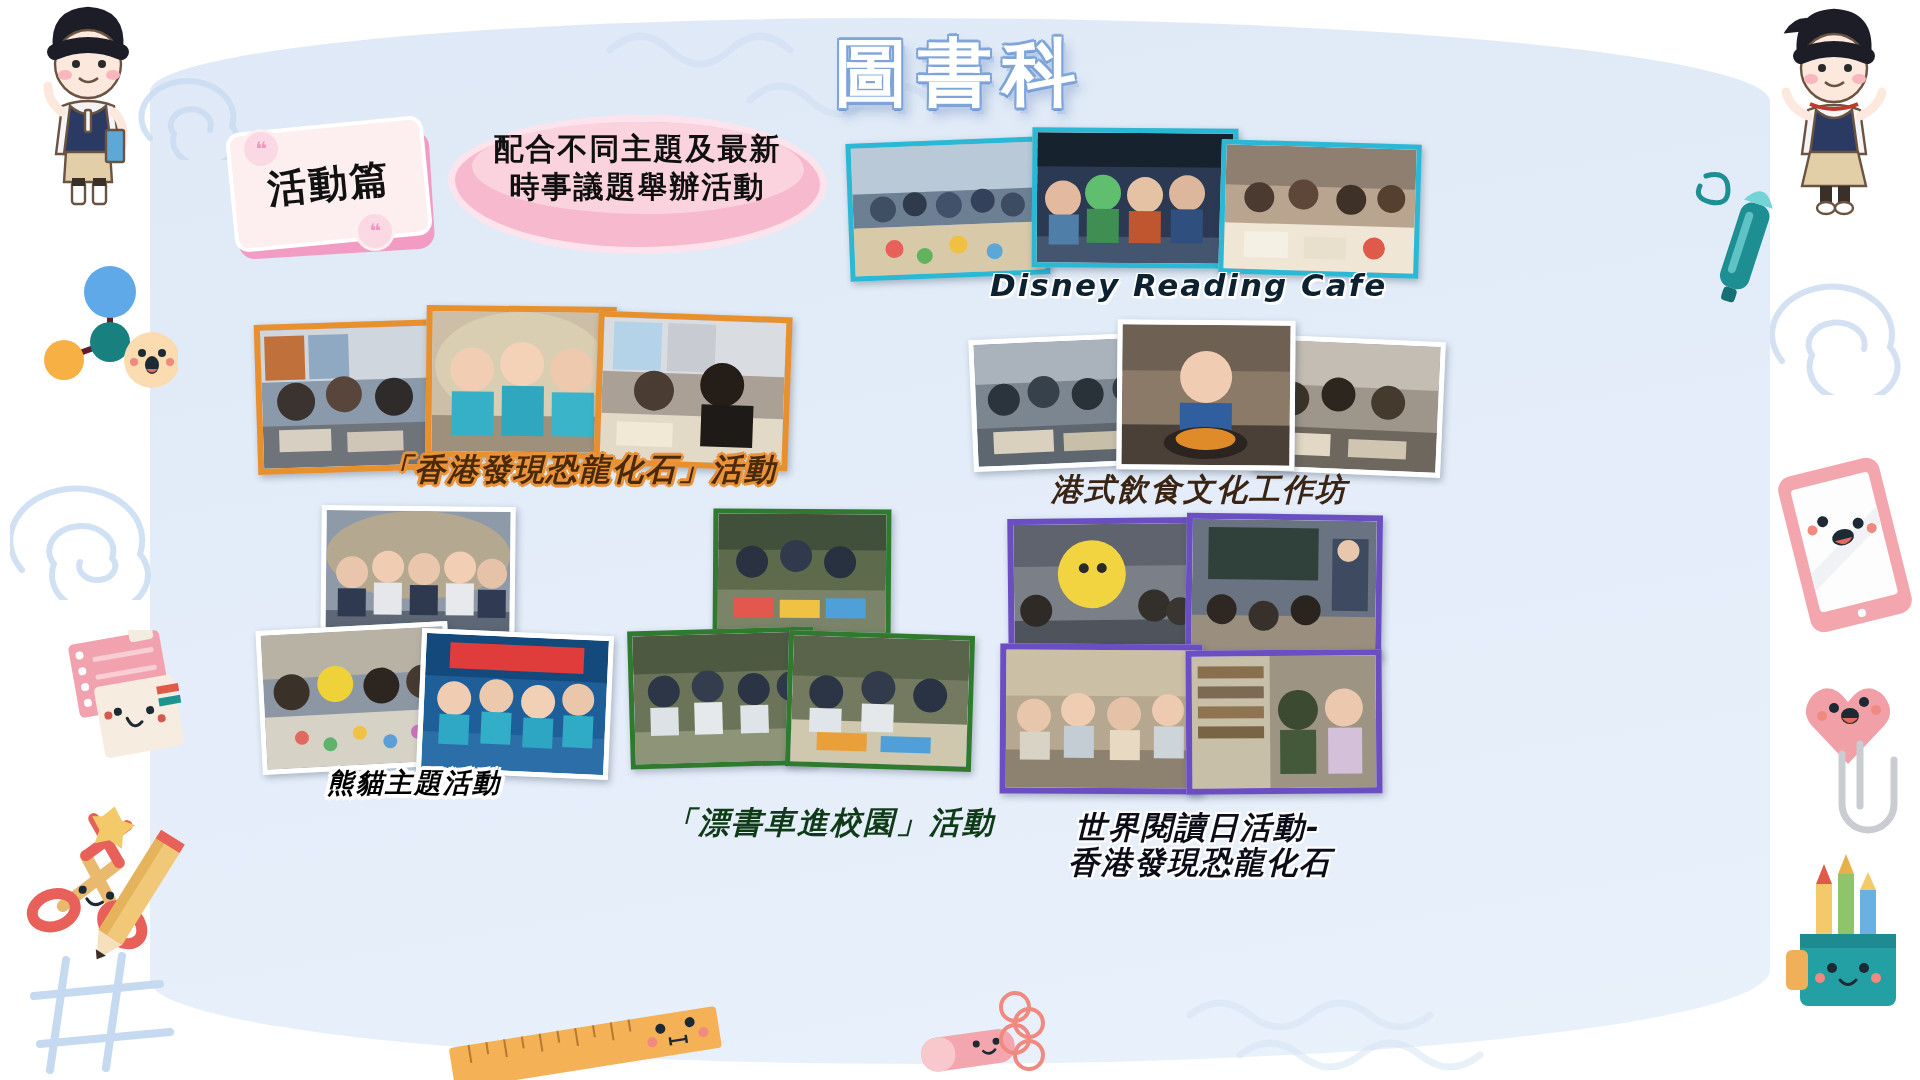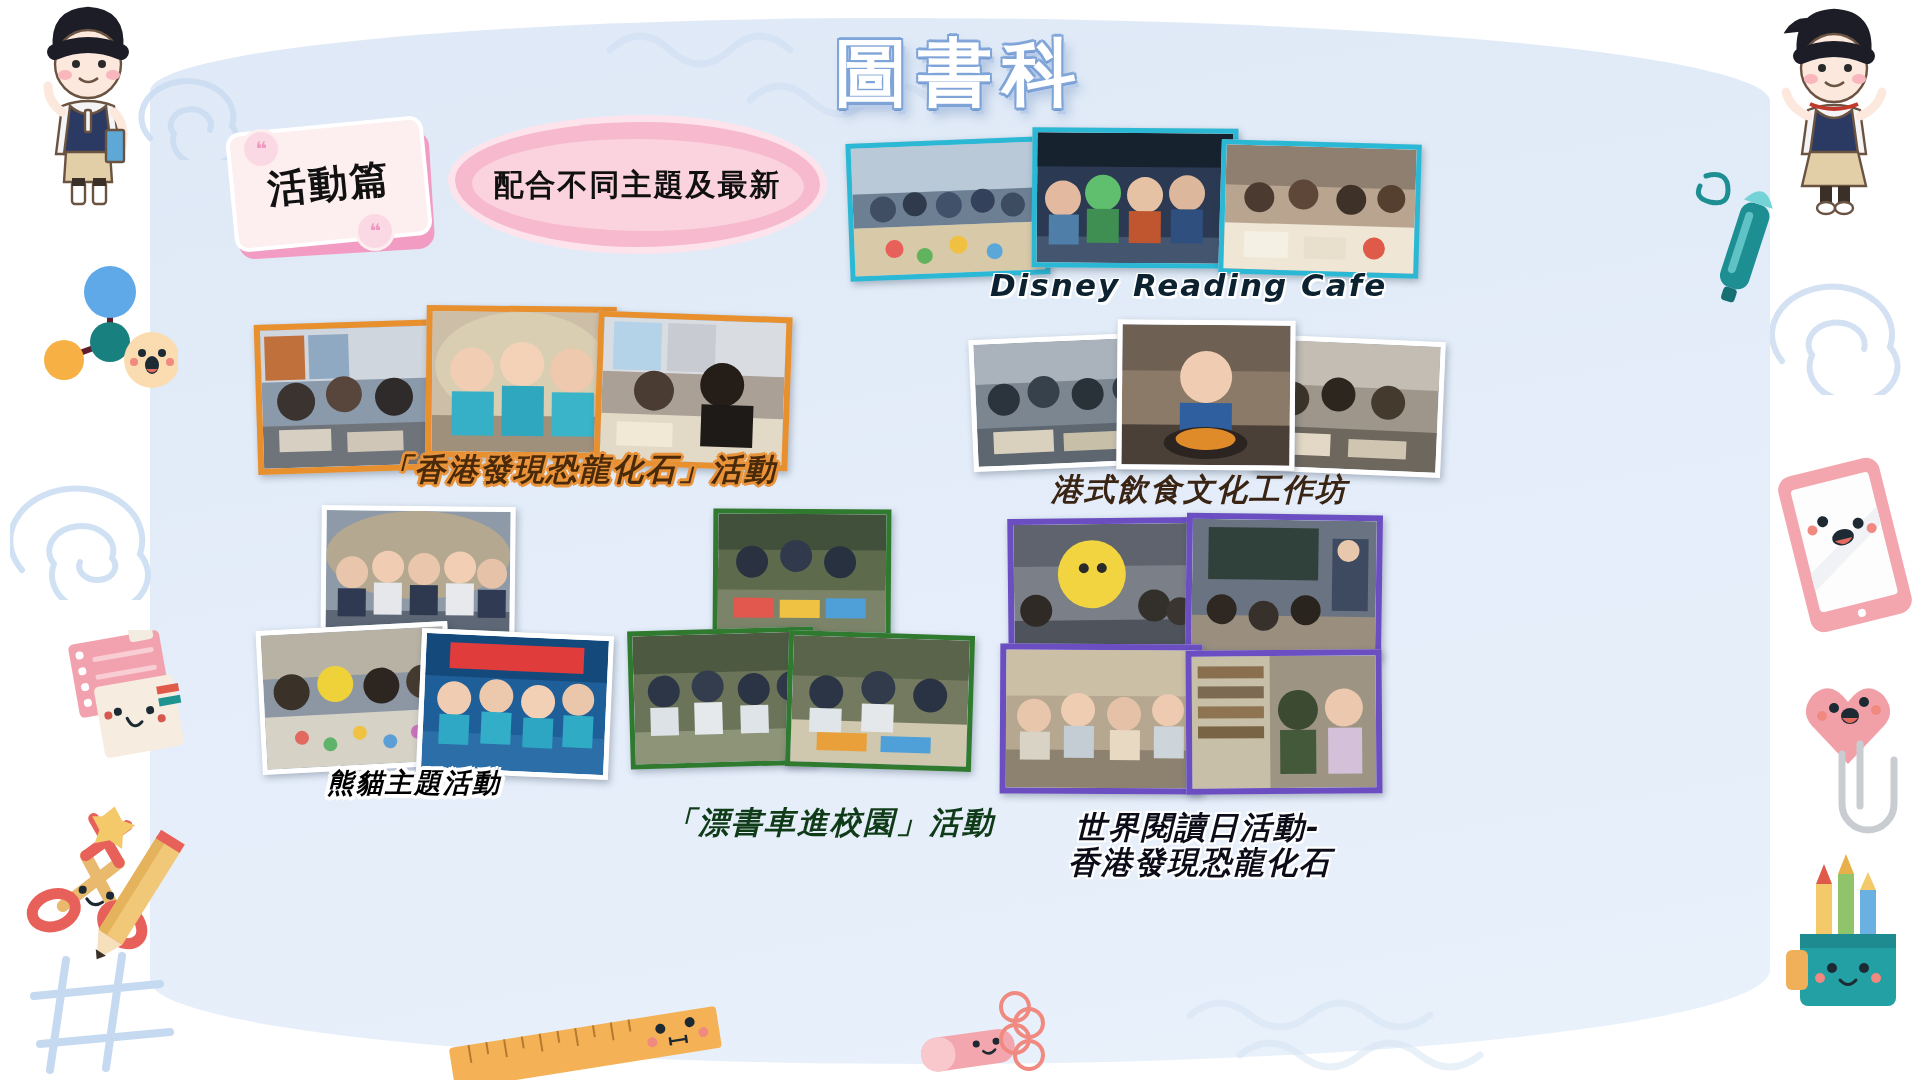--- a/index.html
+++ b/index.html
@@ -65,21 +65,21 @@
   }
   .quote-dot.tl{left:14px;top:8px;}
   .quote-dot.br{left:128px;top:90px;}
 
   
   .subtitle-bubble{
     position:absolute;left:455px;top:122px;width:365px;height:125px;z-index:21;
     background:#f7b9cd;
     border-radius:52% 48% 50% 50% / 46% 50% 50% 54%;
     box-shadow:0 0 0 7px #fde4ec;
-    display:flex;align-items:center;justify-content:center;
+    display:flex;align-items:flex-start;justify-content:center;
   }
   .subtitle-bubble .inner{
     width:332px;height:92px;background:#fbd3de;
     border-radius:50% 50% 48% 52% / 48% 52% 48% 52%;
     display:flex;flex-direction:column;align-items:center;justify-content:center;
     gap:4px;
   }
   .subtitle-bubble .line{
     font-family:"DejaVu Sans","Liberation Sans",sans-serif;
     font-size:30px;font-weight:bold;color:#101010;letter-spacing:2px;line-height:1.12;
@@ -152,20 +152,21 @@
     <div class="badge-front">
       <span class="badge-text">活動篇</span>
     </div>
     <div class="quote-dot tl">❝</div>
     <div class="quote-dot br">❝</div>
   </div>
 
   <div class="subtitle-bubble">
     <div class="inner">
       <div class="line">配合不同主題及最新</div>
+      <div class="line">時事議題舉辦活動</div>
     </div>
   </div>
 
   <div class="group" style="left:840px;top:120px;width:570px;height:200px;">
 
     <div class="photo" style="left:8px;top:20px;width:190px;height:128px;border:5px solid #2bb8d4;transform:rotate(-2.2deg);">
       <svg class="fill" viewBox="0 0 190 128" preserveAspectRatio="none">
         <rect width="190" height="128" fill="#9fb4c9"></rect>
         <rect y="0" width="190" height="46" fill="#b9c9d8"></rect>
         <rect y="46" width="190" height="34" fill="#6d7f93"></rect>

